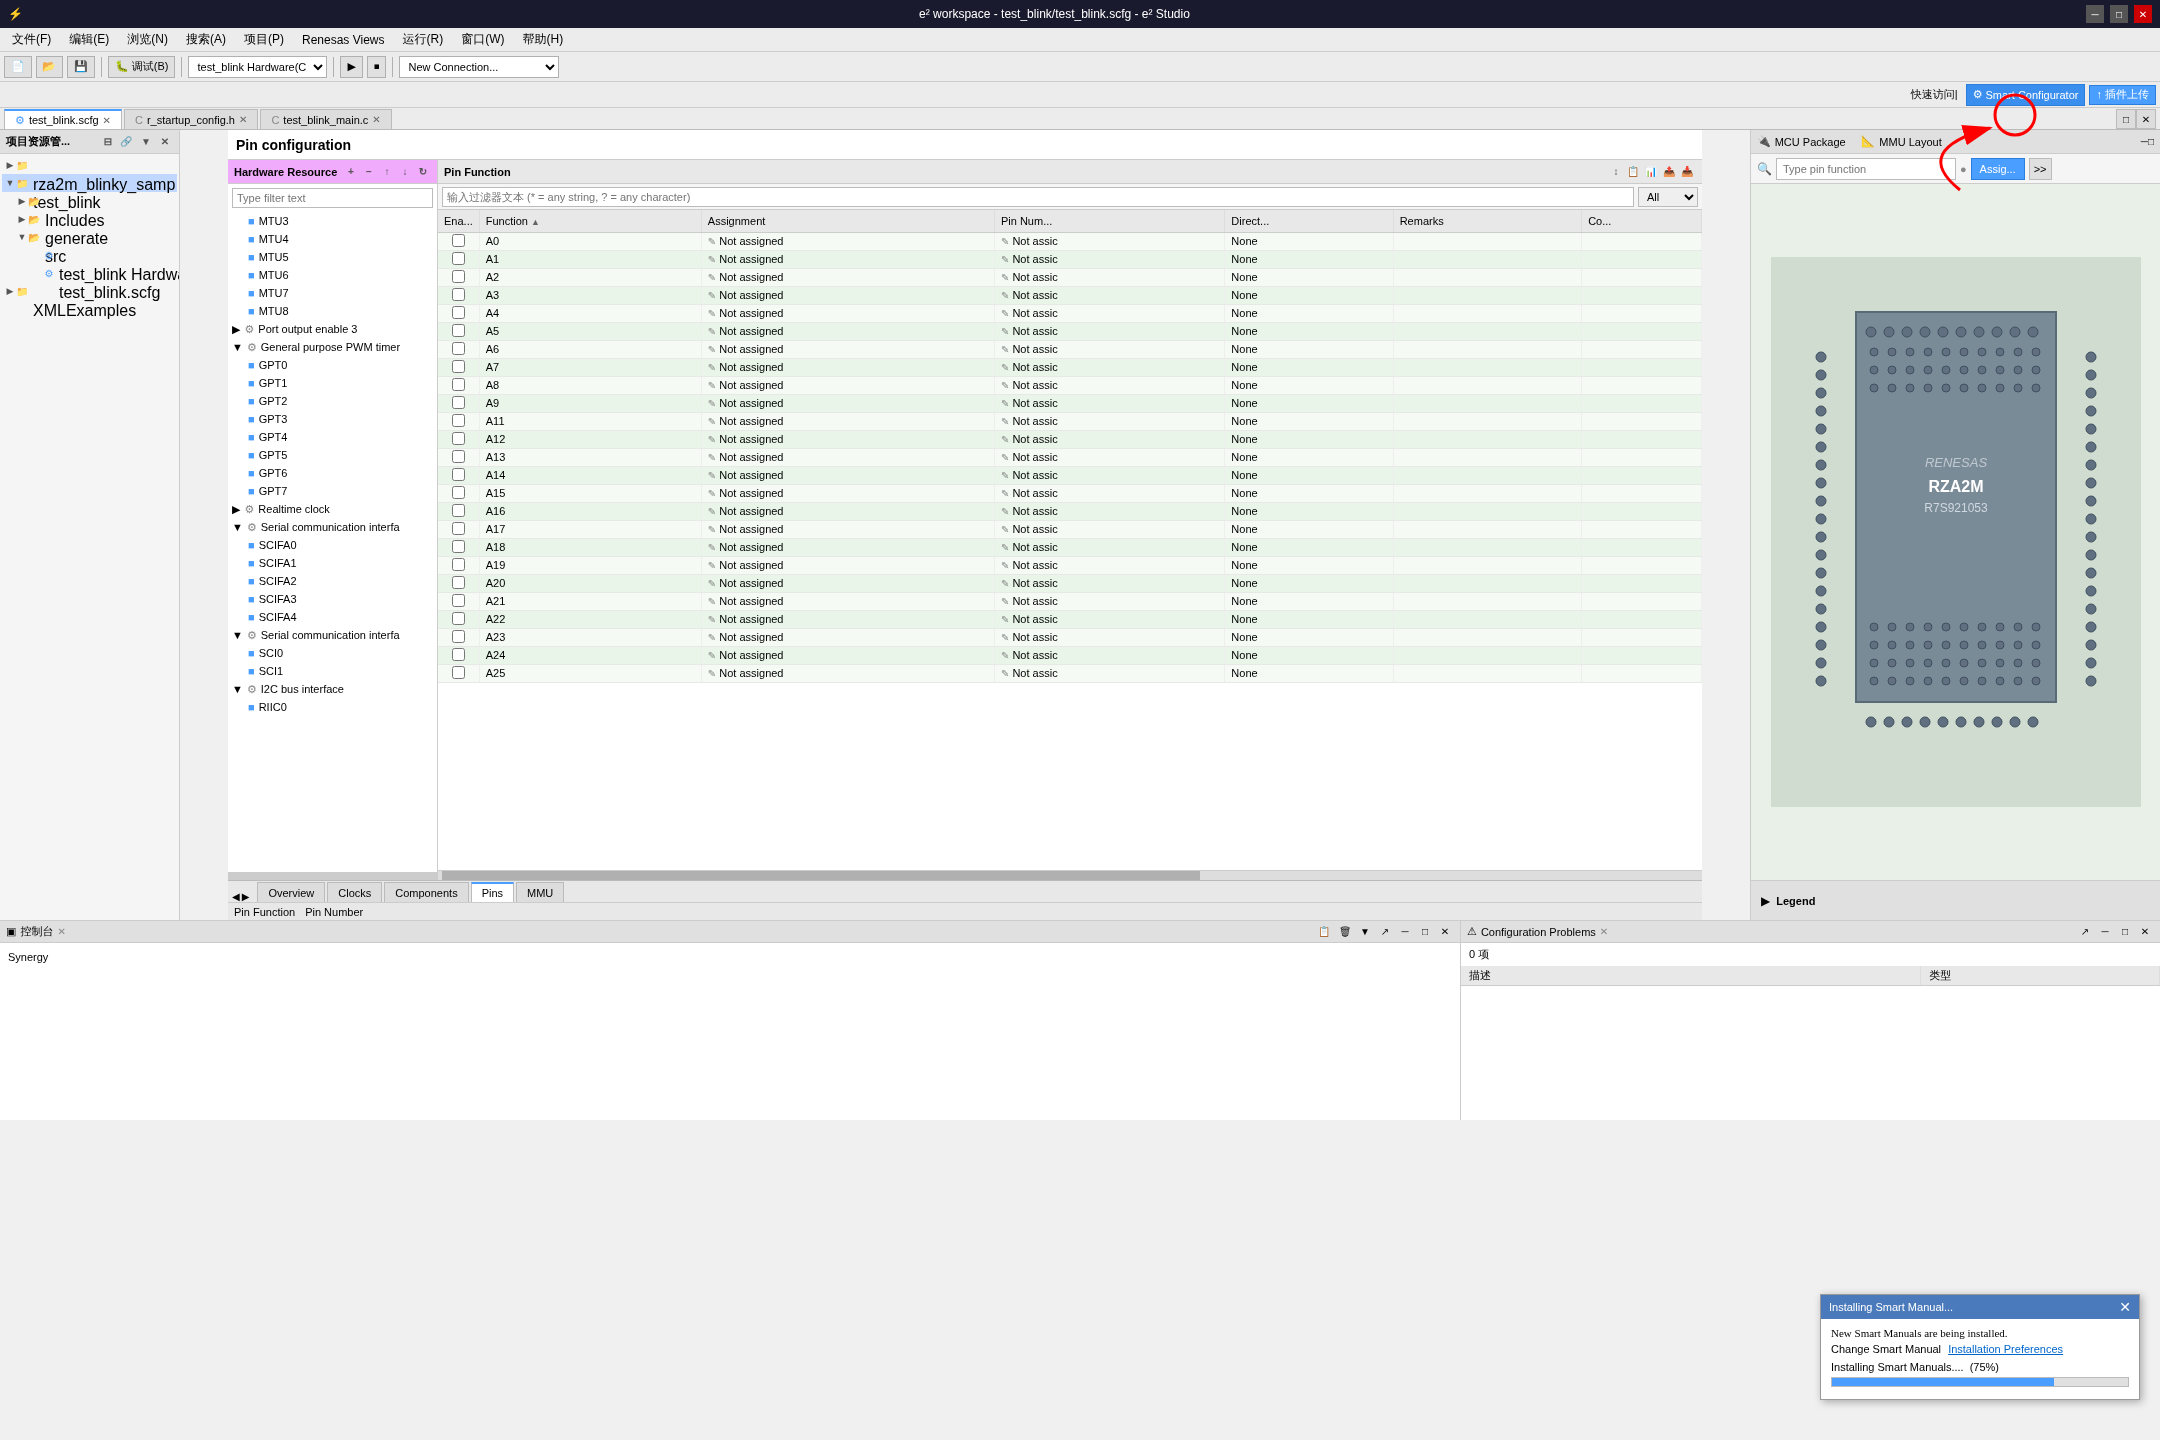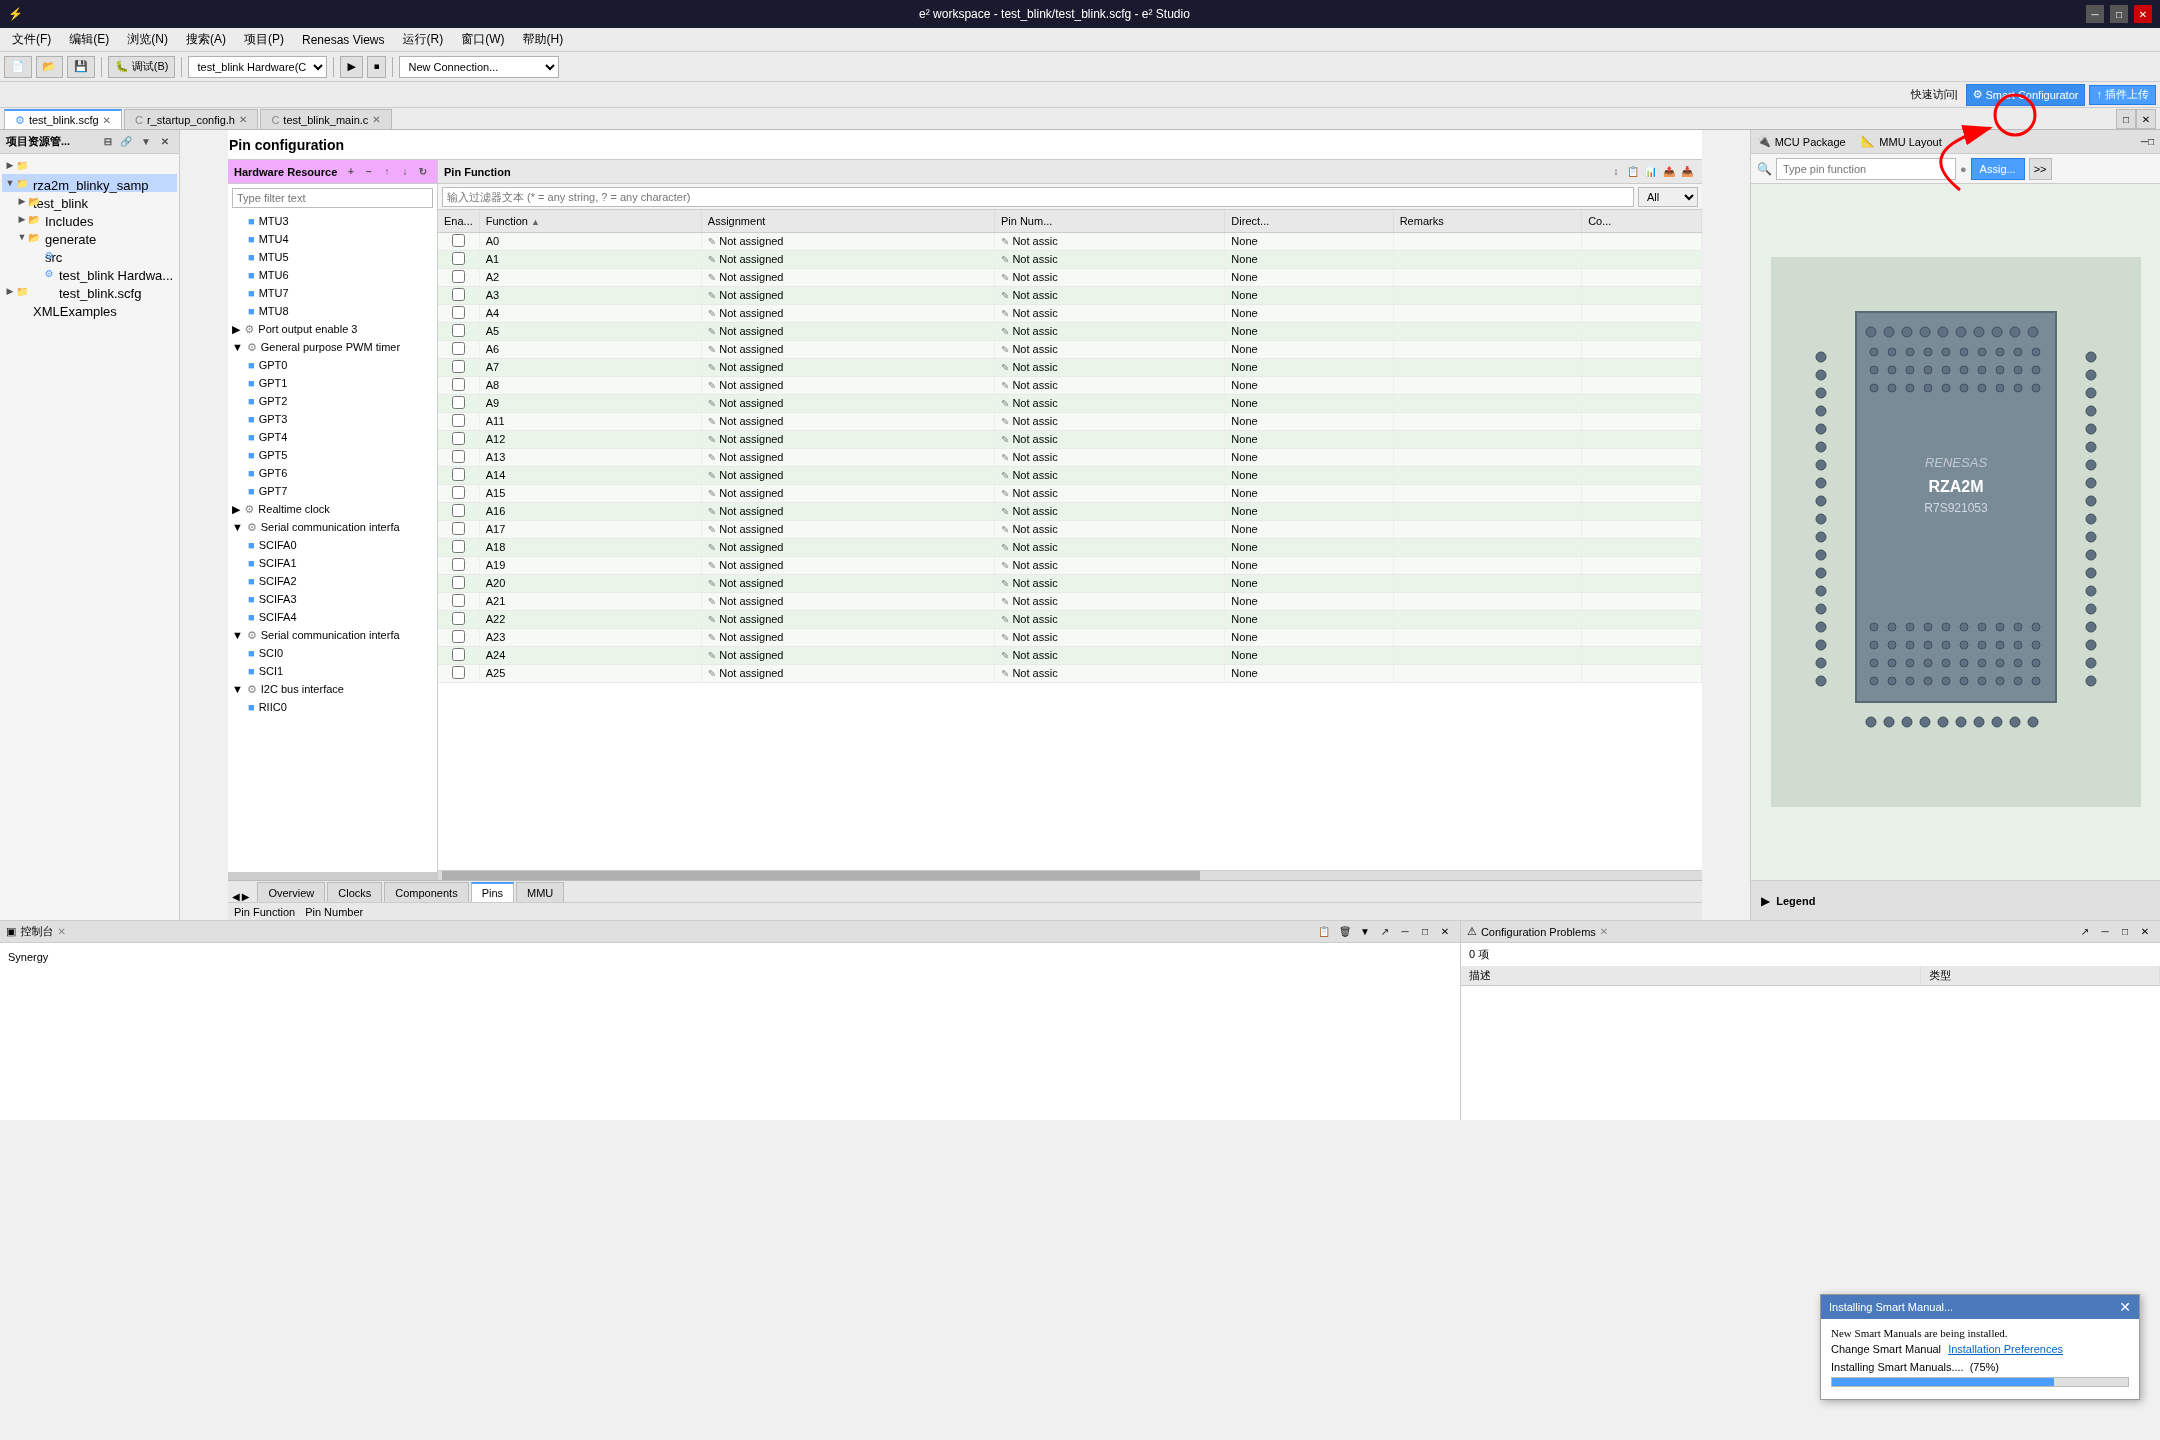--- a/index.html
+++ b/index.html
@@ -186,37 +186,37 @@
       display: flex;
       align-items: center;
       height: 18px;
       cursor: pointer;
       padding: 0 2px;
       white-space: nowrap;
     }
     .tree-item.selected { background: #c0d8ff; }
     .tree-expand { width: 12px; height: 12px; cursor: pointer; display: flex; align-items: center; justify-content: center; font-size: 9px; color: #555; flex-shrink: 0; }
     .tree-icon { width: 14px; height: 14px; margin-right: 3px; display: flex; align-items: center; justify-content: center; font-size: 10px; flex-shrink: 0; }
-    .tree-label { font-size: 13px; margin-top: 40px; }
+    .tree-label { font-size: 16px; margin-top: 40px; }
 
     
     .main-content {
       flex: 1;
       display: flex;
       flex-direction: column;
       overflow: hidden;
     }
 
     
     .pin-config-header {
       background: #fff;
       height: 30px;
       display: flex;
       align-items: center;
-      padding: 0 1px;
+      padding: 0 8px;
       font-size: 14px;
       font-weight: bold;
       border-bottom: 1px solid #ccc;
     }
 
     
     .pin-config-layout {
       display: flex;
       flex: 1;
       overflow: hidden;

